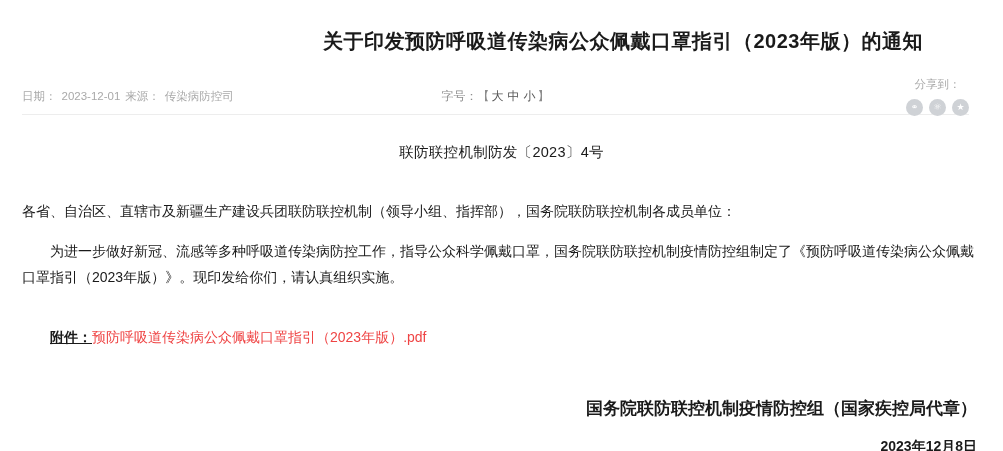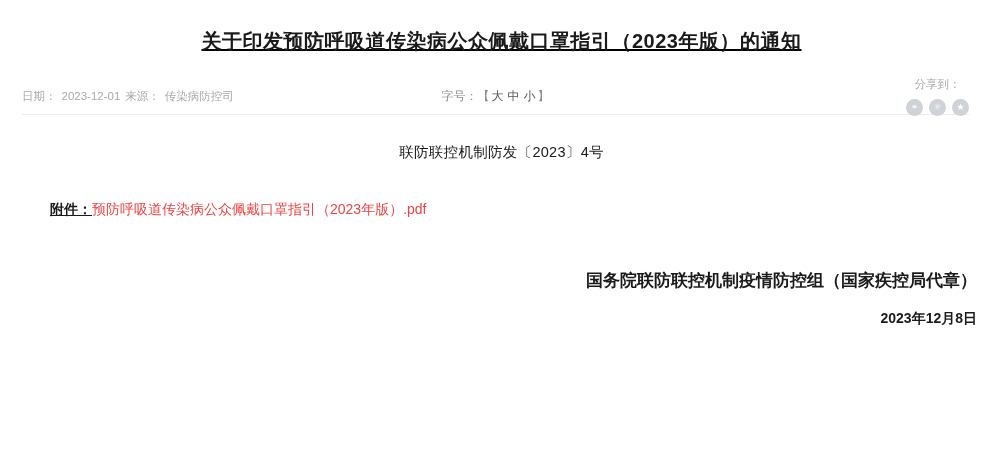--- a/index.html
+++ b/index.html
@@ -17,22 +17,21 @@
     position: relative;
     width: 1003px;
     height: 451px;
     background: #ffffff;
     box-sizing: border-box;
     overflow: hidden;
   }
   
   .title-wrap {
     padding: 26px 80px 0 80px;
-    text-align: center;
-    text-decoration: underline;
+    text-align: right;
   }
   .doc-title {
     font-size: 20px;
     font-weight: bold;
     color: #1a1a1a;
     line-height: 30px;
     letter-spacing: 0.5px;
   }
   
   .meta-bar {
@@ -185,21 +184,23 @@
         <span class="share-icon">⚭</span>
         <span class="share-icon">⚛</span>
         <span class="share-icon">★</span>
       </span>
     </div>
   </div>
 
   <div class="content">
     <div class="doc-number">联防联控机制防发〔2023〕4号</div>
 
-
+    <div class="addressee">各省、自治区、直辖市及新疆生产建设兵团联防联控机制（领导小组、指挥部），国务院联防联控机制各成员单位：</div>
+
+    <div class="para"><span class="indent"></span><span>为进一步做好新冠、流感等多种呼吸道传染病防控工作，指导公众科学佩戴口罩，国务院联防联控机制疫情防控组制定了《预防呼吸道传染病公众佩戴口罩指引（2023年版）》。现印发给你们，请认真组织实施。</span></div>
 
     <div class="attach"><span class="indent"></span><span class="attach-label">附件：</span><a class="attach-link" href="#">预防呼吸道传染病公众佩戴口罩指引（2023年版）.pdf</a></div>
 
     <div class="signature">国务院联防联控机制疫情防控组（国家疾控局代章）</div>
     <div class="date-line">2023年12月8日</div>
   </div>
 
 </div>
 
 </body></html>

